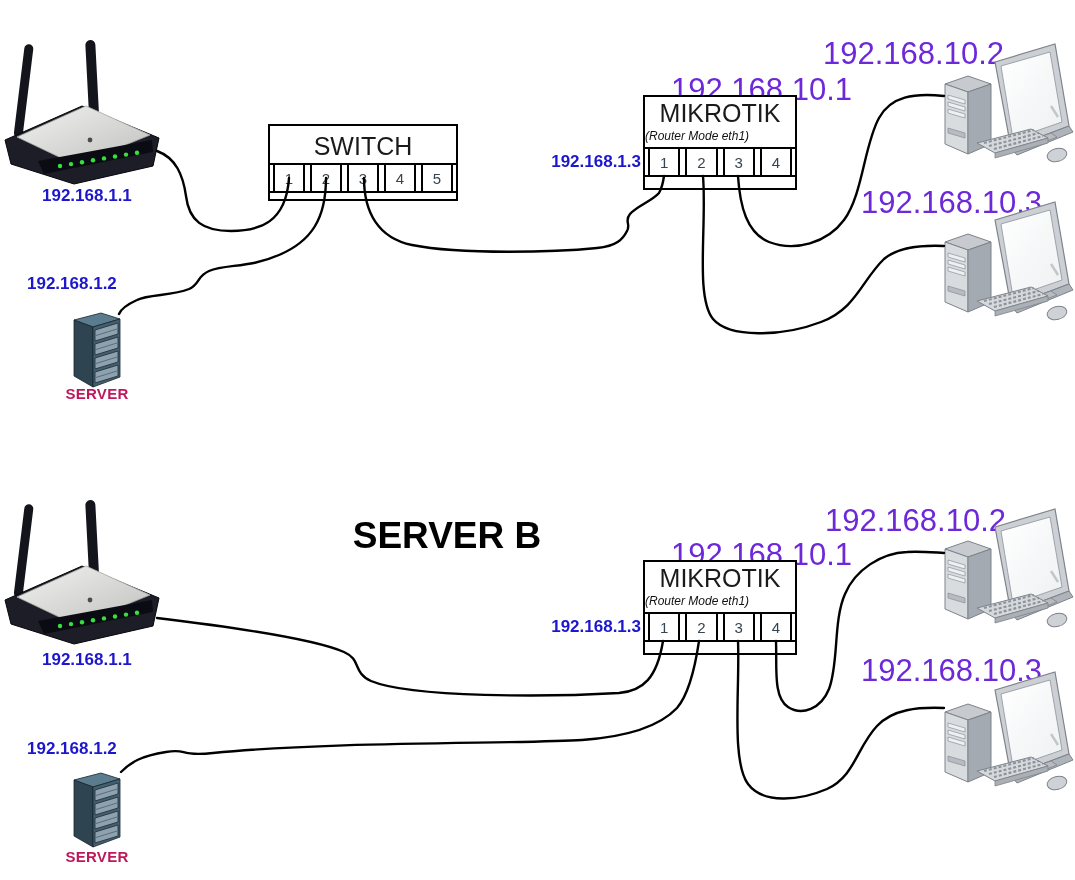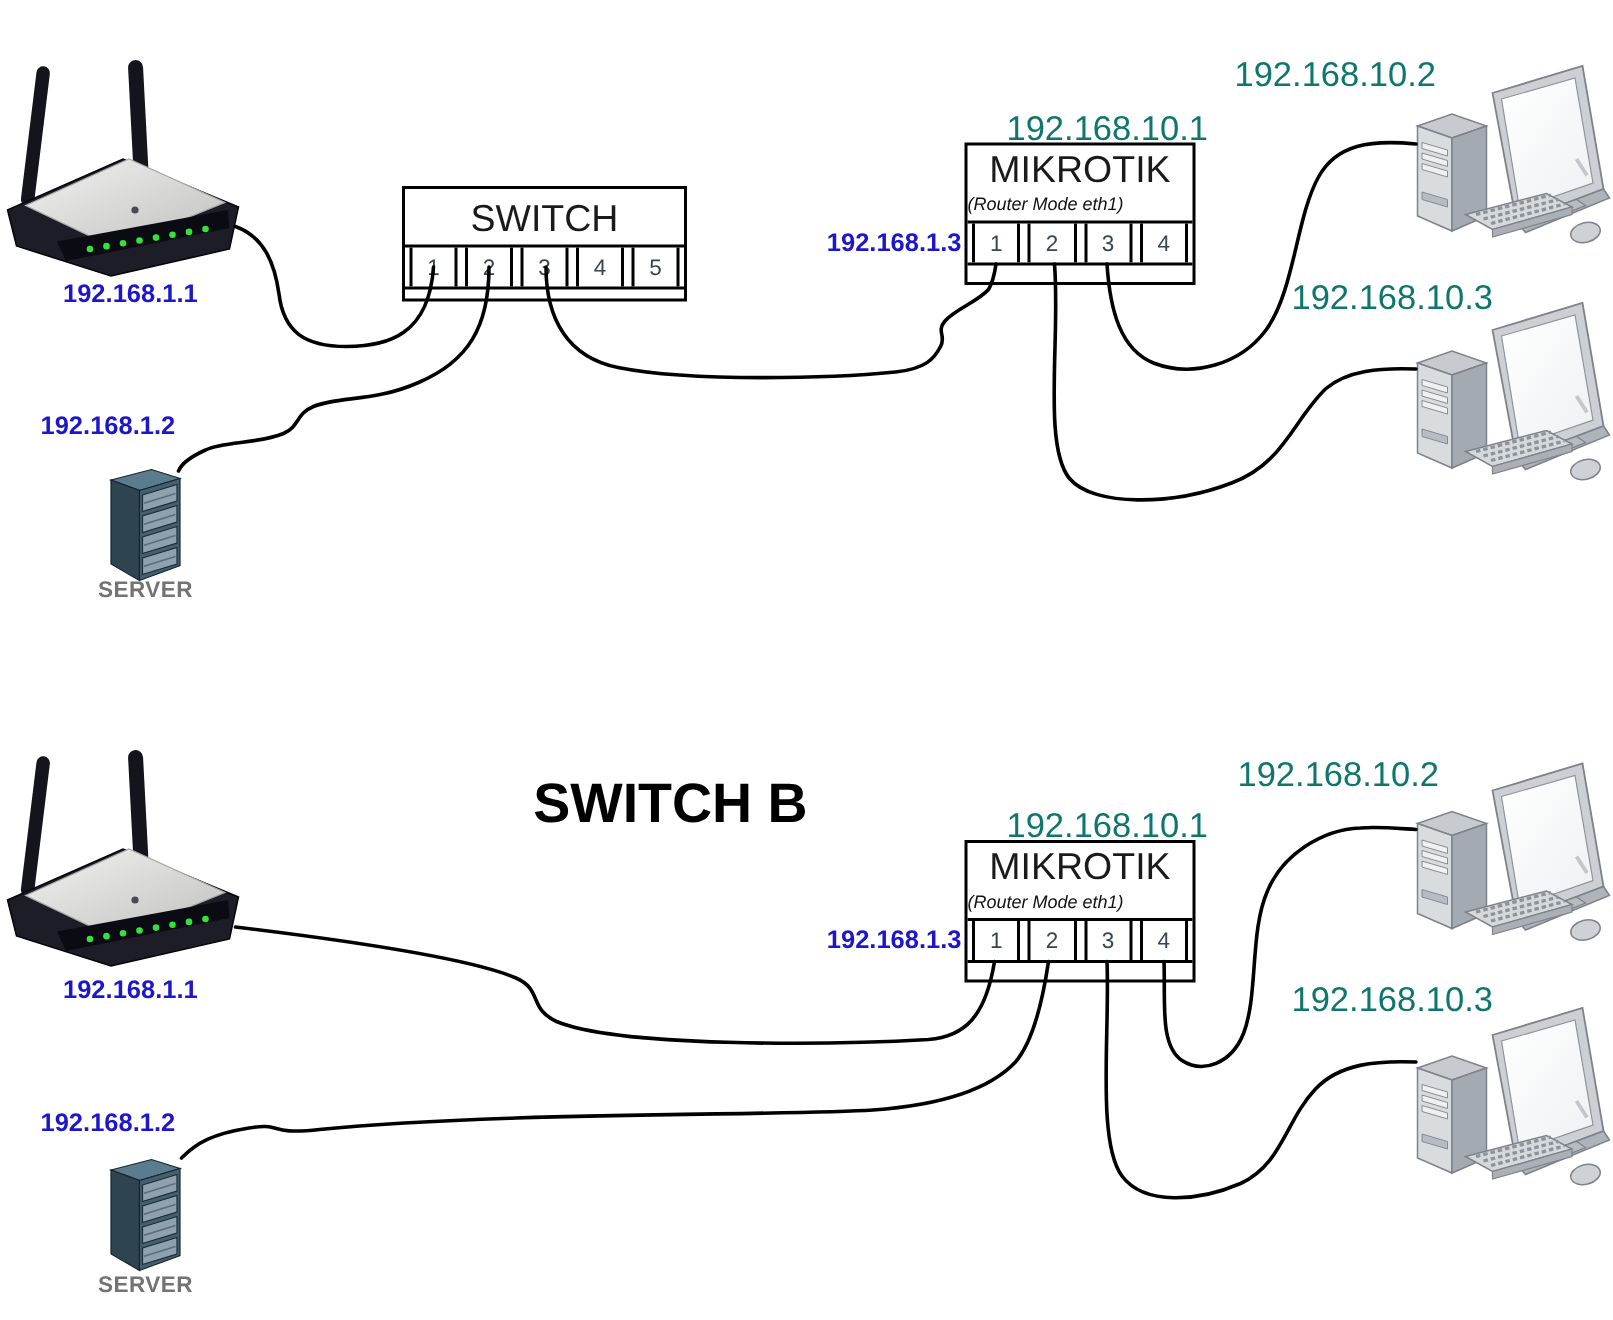--- a/index.html
+++ b/index.html
@@ -1,22 +1,22 @@
 <!DOCTYPE html>
 <html><head>
 <meta charset="utf-8">
 <style>
   html,body{margin:0;padding:0;background:#fff;}
   .canvas{position:relative;width:1075px;height:880px;background:#ffffff;
           font-family:"Liberation Sans",sans-serif;overflow:hidden;}
   .lbl{position:absolute;white-space:nowrap;line-height:1.1;}
   .title{font-size:37px;font-weight:bold;color:#000;text-align:center;}
   .ip-blue{font-size:17px;font-weight:bold;color:#1c16cd;}
-  .ip-red{font-size:23px;color:#0f766e;}
-  .caption{font-size:15px;font-weight:bold;color:#737373;text-align:center;letter-spacing:.3px;}
+  .ip-red{font-size:31px;color:#6d28d9;}
+  .caption{font-size:15px;font-weight:bold;color:#be185d;text-align:center;letter-spacing:.3px;}
   .devbox{position:absolute;background:#fff;border:2px solid #000;
           display:flex;flex-direction:column;box-sizing:border-box;}
   .devbox .name{text-align:center;font-size:25px;color:#1a1a1a;height:30px;line-height:32px;}
   .devbox .name.tall{height:37px;line-height:40px;}
   .devbox .mode{text-align:left;font-style:italic;font-size:12px;color:#111;height:20px;line-height:18px;}
   .ports{display:flex;gap:5px;padding:0 3px;height:26px;
          border-top:2px solid #000;border-bottom:2px solid #000;}
   .ports .cell{flex:1;border-left:2px solid #000;border-right:2px solid #000;
                display:flex;align-items:center;justify-content:center;
                font-size:15px;color:#36454f;box-sizing:border-box;}
@@ -140,21 +140,21 @@
   <div class="lbl ip-red" style="left:823px;top:37px">192.168.10.2</div>
   <svg class="dev" style="left:935px;top:40px" width="140" height="128">
       <use href="#sym-pc"></use>
     </svg>
 
   <div class="lbl ip-red" style="left:861px;top:186px">192.168.10.3</div>
   <svg class="dev" style="left:935px;top:198px" width="140" height="128">
       <use href="#sym-pc"></use>
     </svg>
 
-  <div class="lbl title" style="left:282px;top:516px;width:330px">SWITCH B</div>
+  <div class="lbl title" style="left:282px;top:516px;width:330px">SERVER B</div>
 
   <svg class="dev" style="left:2px;top:500px" width="160" height="145">
       <use href="#sym-router"></use>
     </svg>
   <div class="lbl ip-blue" style="left:42px;top:651px">192.168.1.1</div>
 
   <div class="lbl ip-blue" style="left:27px;top:740px">192.168.1.2</div>
   <svg class="dev" style="left:71px;top:770px" width="52" height="78">
       <use href="#sym-server"></use>
     </svg>

